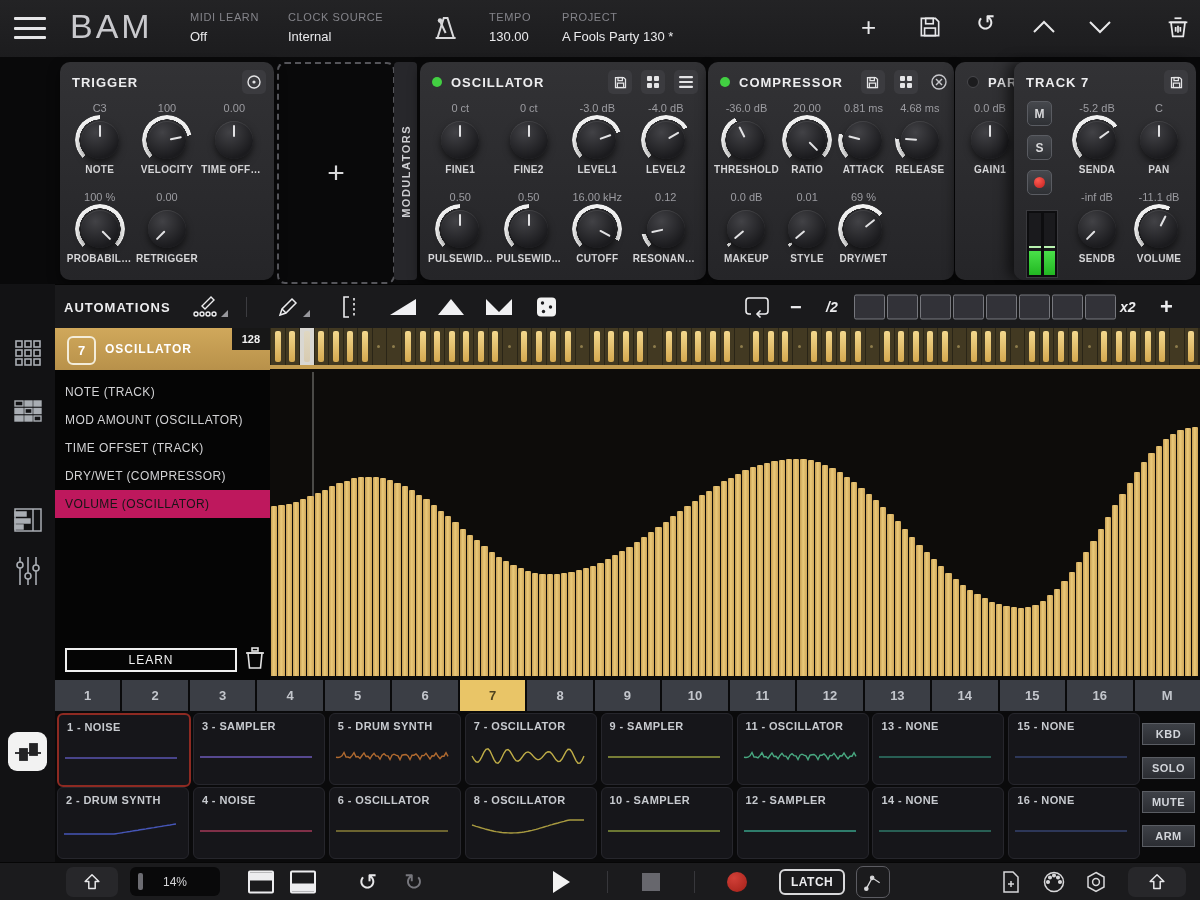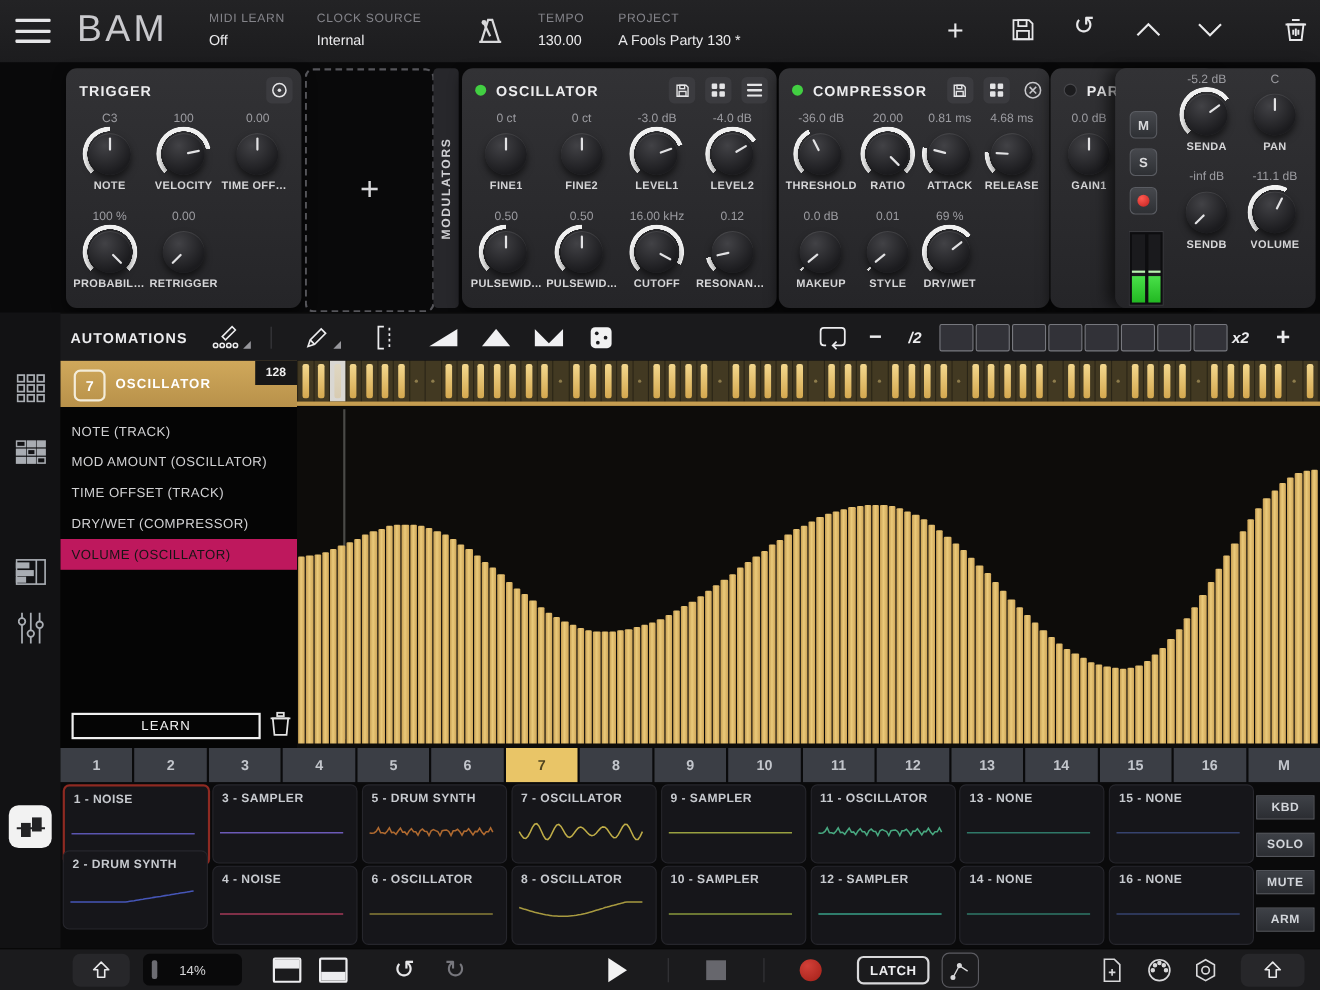--- a/index.html
+++ b/index.html
@@ -447,20 +447,31 @@
             <div class="knob">
               <div class="cap"></div>
               <div class="pv" style="transform: rotate(0deg);"></div>
             </div>
             <div class="kname">GAIN1</div>
           </div>
         </div>
     </div>
 
     <div class="panel" style="left:1014px;width:182px;box-shadow:-6px 0 14px rgba(0,0,0,.6)">
+      <div class="phead">
+        <div class="ptitle">TRACK 7</div>
+        <div class="pspace"></div>
+        <div class="picon">
+            <svg width="15" height="15" viewBox="0 0 24 24" fill="none" stroke="#e4e4e6" stroke-width="2">
+              <path d="M4 4 H17 L20 7 V20 H4 Z"></path>
+              <rect x="8" y="4" width="7" height="5"></rect>
+              <rect x="7" y="13" width="10" height="7"></rect>
+            </svg>
+          </div>
+      </div>
       <div class="msbtn" style="position:absolute;left:13px;top:39px">M</div>
       <div class="msbtn" style="position:absolute;left:13px;top:73px">S</div>
       <div class="msbtn" style="position:absolute;left:13px;top:108px">
           <div class="recdot"></div>
         </div>
       <div class="meter">
         <div class="mcol">
             <div class="mtick"></div>
             <div class="mfill"></div>
           </div>
@@ -983,21 +994,21 @@
       <div class="tnum">M</div>
     </div>
 
   <div id="pads">
       <div class="pad sel" style="left: 2px; top: 0px;">
         <div class="plabel">1 - NOISE</div>
         <svg width="120" height="40" viewBox="0 0 120 40">
           <polyline points="4.0,21.0 6.0,21.0 8.0,21.0 10.0,21.0 12.0,21.0 14.0,21.0 16.0,21.0 18.0,21.0 20.0,21.0 22.0,21.0 24.0,21.0 26.0,21.0 28.0,21.0 30.0,21.0 32.0,21.0 34.0,21.0 36.0,21.0 38.0,21.0 40.0,21.0 42.0,21.0 44.0,21.0 46.0,21.0 48.0,21.0 50.0,21.0 52.0,21.0 54.0,21.0 56.0,21.0 58.0,21.0 60.0,21.0 62.0,21.0 64.0,21.0 66.0,21.0 68.0,21.0 70.0,21.0 72.0,21.0 74.0,21.0 76.0,21.0 78.0,21.0 80.0,21.0 82.0,21.0 84.0,21.0 86.0,21.0 88.0,21.0 90.0,21.0 92.0,21.0 94.0,21.0 96.0,21.0 98.0,21.0 100.0,21.0 102.0,21.0 104.0,21.0 106.0,21.0 108.0,21.0 110.0,21.0 112.0,21.0 114.0,21.0 116.0,21.0" fill="none" stroke="#5a55b0" stroke-width="1.4"></polyline>
         </svg>
       </div>
-      <div class="pad" style="left: 2px; top: 60px;">
+      <div class="pad" style="left: 2px; top: 74px;">
         <div class="plabel">2 - DRUM SYNTH</div>
         <svg width="120" height="40" viewBox="0 0 120 40">
           <polyline points="4.0,24.0 6.0,24.0 8.0,24.0 10.0,24.0 12.0,24.0 14.0,24.0 16.0,24.0 18.0,24.0 20.0,24.0 22.0,24.0 24.0,24.0 26.0,24.0 28.0,24.0 30.0,24.0 32.0,24.0 34.0,24.0 36.0,24.0 38.0,24.0 40.0,24.0 42.0,24.0 44.0,24.0 46.0,24.0 48.0,24.0 50.0,24.0 52.0,24.0 54.0,24.0 56.0,23.7 58.0,23.4 60.0,23.1 62.0,22.8 64.0,22.4 66.0,22.1 68.0,21.8 70.0,21.5 72.0,21.1 74.0,20.8 76.0,20.5 78.0,20.2 80.0,19.8 82.0,19.5 84.0,19.2 86.0,18.9 88.0,18.5 90.0,18.2 92.0,17.9 94.0,17.6 96.0,17.2 98.0,16.9 100.0,16.6 102.0,16.3 104.0,15.9 106.0,15.6 108.0,15.3 110.0,15.0 112.0,14.6 114.0,14.3 116.0,14.0" fill="none" stroke="#4656b8" stroke-width="1.4"></polyline>
         </svg>
       </div>
       <div class="pad" style="left: 137.9px; top: 0px;">
         <div class="plabel">3 - SAMPLER</div>
         <svg width="120" height="40" viewBox="0 0 120 40">
           <polyline points="4.0,21.0 6.0,21.0 8.0,21.0 10.0,21.0 12.0,21.0 14.0,21.0 16.0,21.0 18.0,21.0 20.0,21.0 22.0,21.0 24.0,21.0 26.0,21.0 28.0,21.0 30.0,21.0 32.0,21.0 34.0,21.0 36.0,21.0 38.0,21.0 40.0,21.0 42.0,21.0 44.0,21.0 46.0,21.0 48.0,21.0 50.0,21.0 52.0,21.0 54.0,21.0 56.0,21.0 58.0,21.0 60.0,21.0 62.0,21.0 64.0,21.0 66.0,21.0 68.0,21.0 70.0,21.0 72.0,21.0 74.0,21.0 76.0,21.0 78.0,21.0 80.0,21.0 82.0,21.0 84.0,21.0 86.0,21.0 88.0,21.0 90.0,21.0 92.0,21.0 94.0,21.0 96.0,21.0 98.0,21.0 100.0,21.0 102.0,21.0 104.0,21.0 106.0,21.0 108.0,21.0 110.0,21.0 112.0,21.0 114.0,21.0 116.0,21.0" fill="none" stroke="#6c5ab8" stroke-width="1.4"></polyline>
         </svg>

